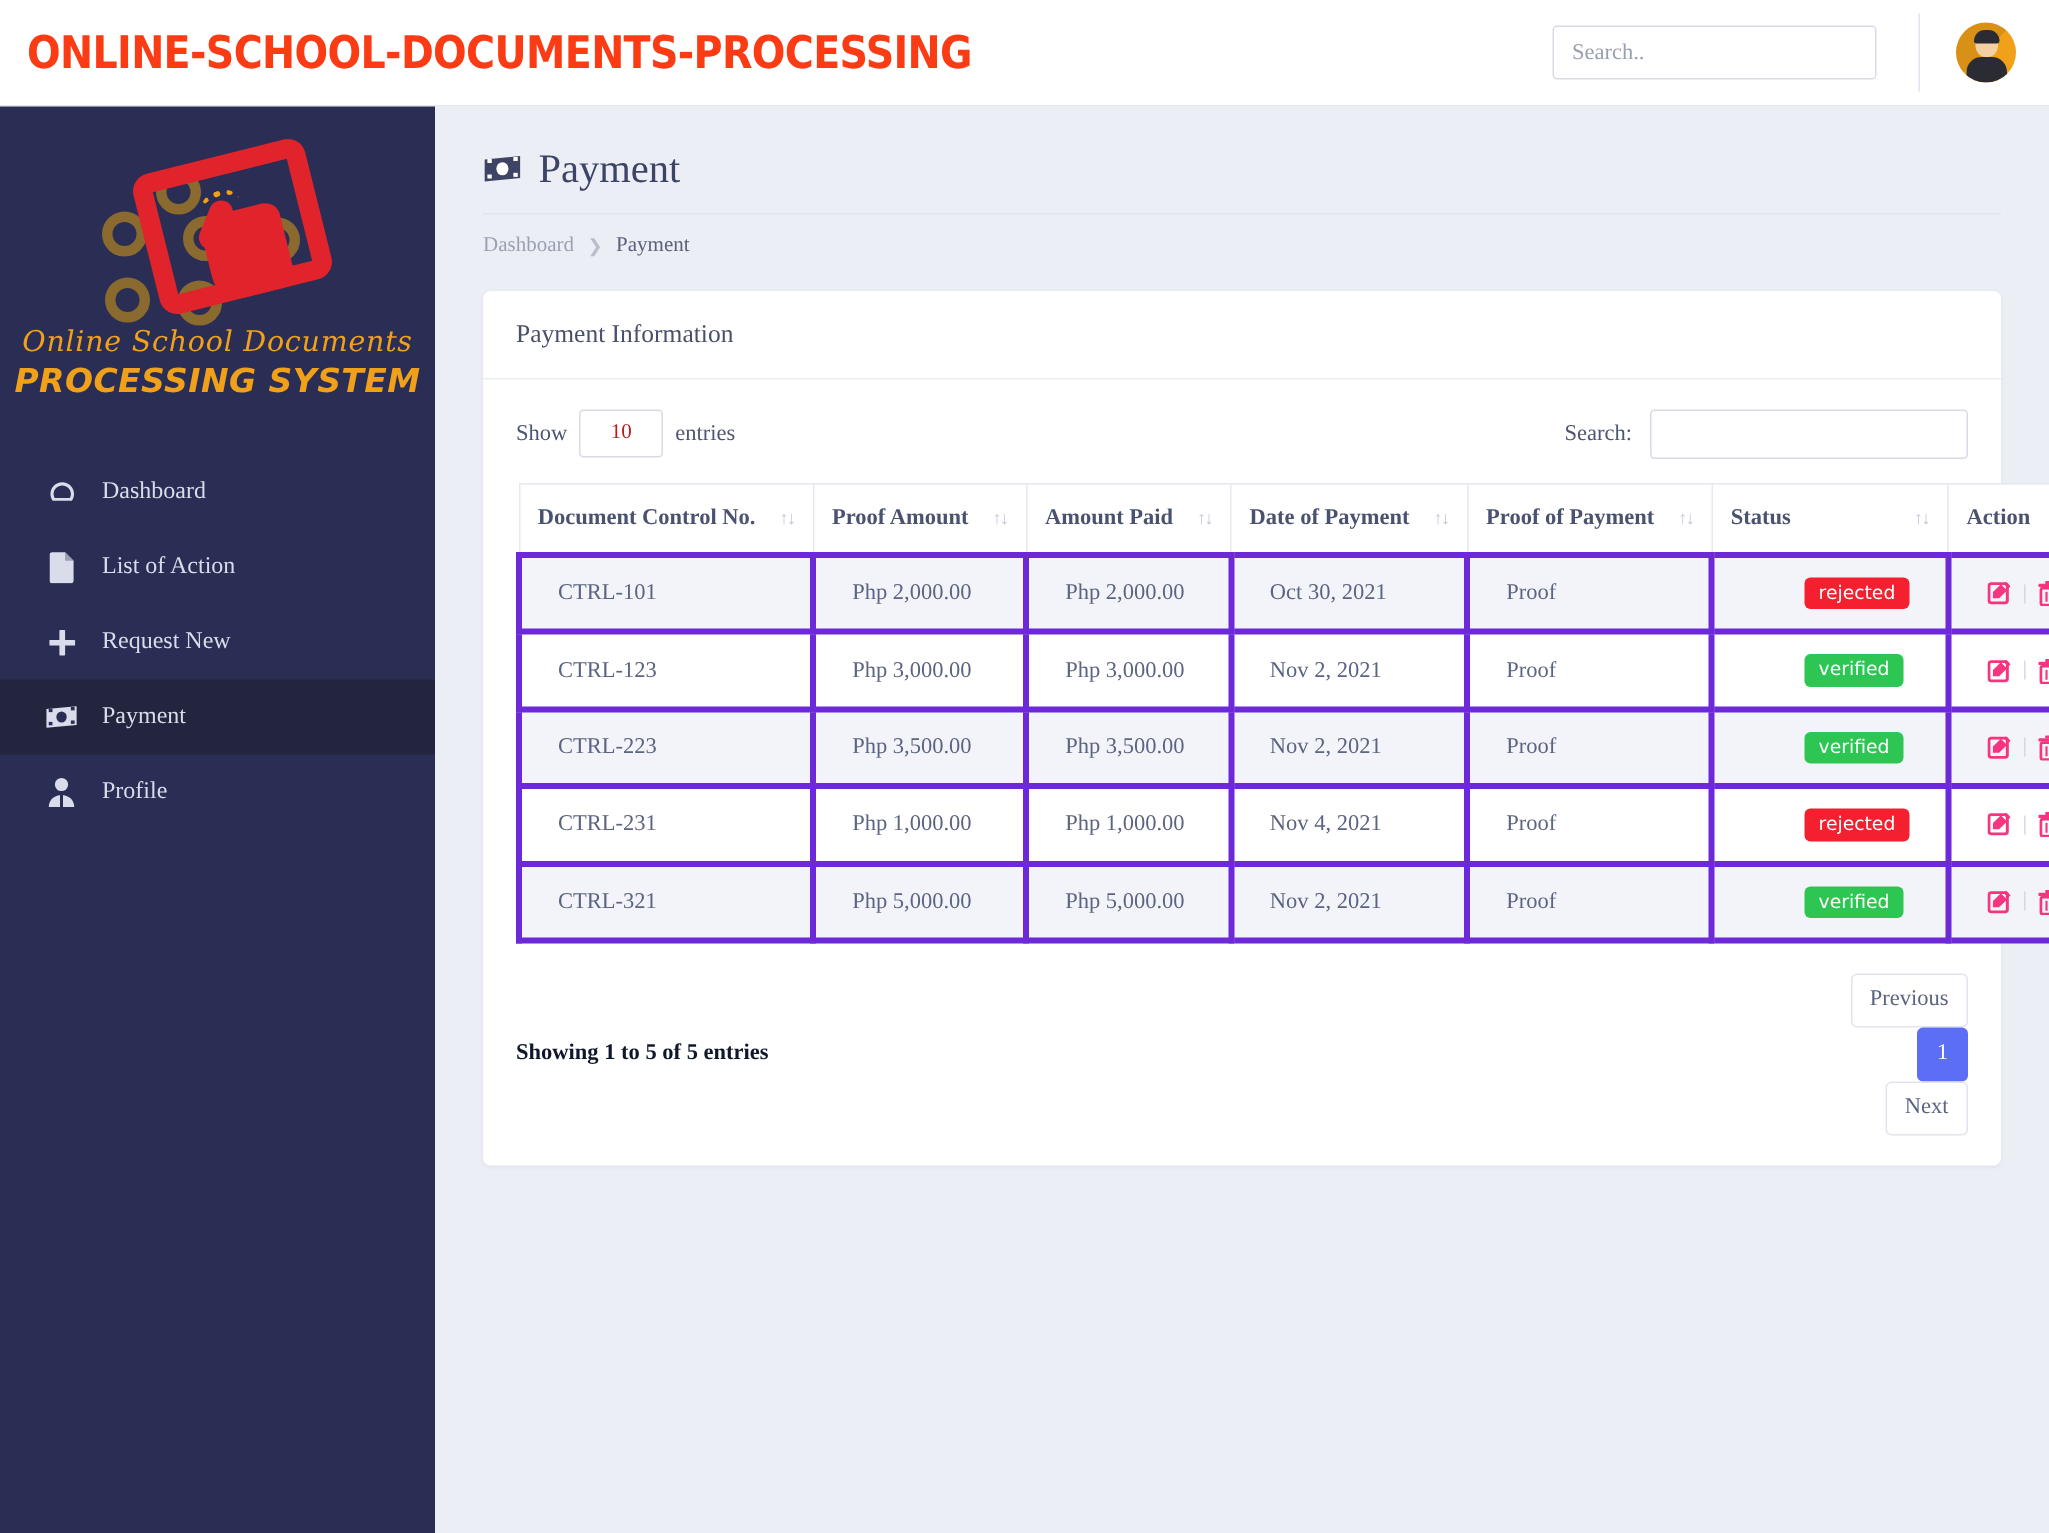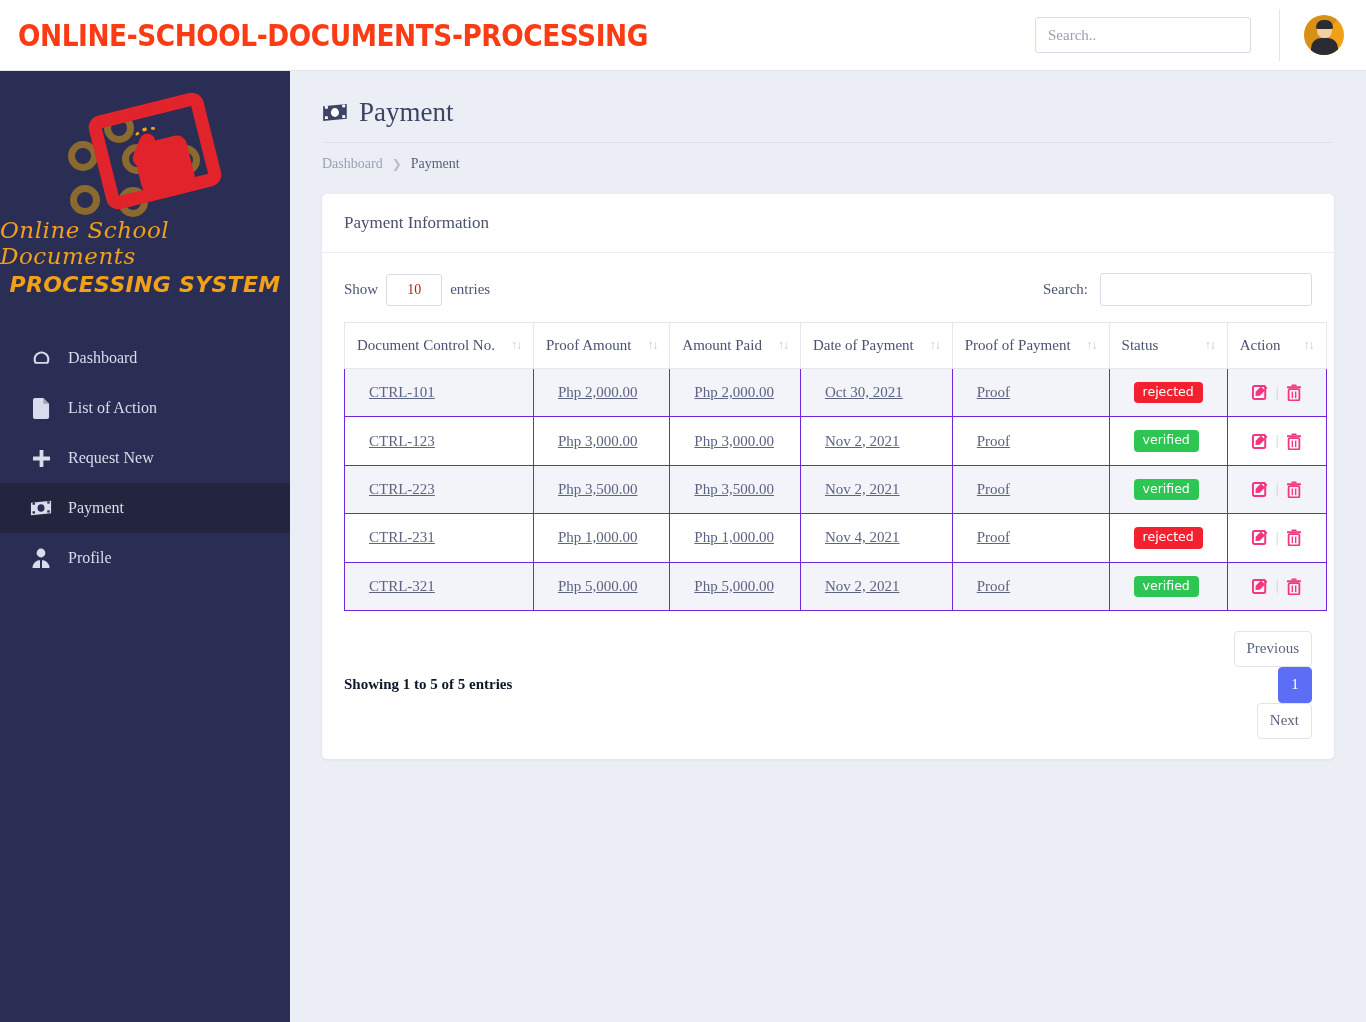--- a/index.html
+++ b/index.html
@@ -125,21 +125,21 @@
   #logo-mark .spark {
     position: absolute; left: 72px; top: 30px;
     width: 26px; height: 18px;
     border-top: 4px dotted #f0a019;
     border-radius: 50%;
     transform: rotate(-18deg);
   }
   #logo-text-1 {
     font-family: "DejaVu Serif", serif;
     font-style: italic;
-    font-size: 23px;
+    font-size: 19px;
     color: #f0a019;
     margin-top: 2px;
     letter-spacing: 0.5px;
   }
   #logo-text-2 {
     font-family: "DejaVu Sans", sans-serif;
     font-weight: 700; font-style: italic;
     font-size: 22px;
     color: #f0a019;
     margin-top: 3px;
@@ -198,21 +198,21 @@
     box-shadow: 0 1px 3px rgba(60,70,110,0.07);
   }
   #card-header {
     padding: 19px 22px;
     border-bottom: 1px solid #ebedf4;
     font-size: 17px; color: #49506b;
   }
   #card-body { padding: 20px 22px 20px 22px; }
 
   #table-controls {
-    display: flex; align-items: center; justify-content: space-between;
+    display: flex; align-items: flex-start; justify-content: space-between;
     margin-bottom: 16px;
   }
   .ctrl-left, .ctrl-right { display: flex; align-items: center; }
   .ctrl-left { font-size: 15px; color: #4d5570; }
   #entries-select {
     width: 56px; height: 32px;
     margin: 0 8px;
     border: 1px solid #d8dbe6; border-radius: 3px;
     text-align: center;
     font-family: "Liberation Serif", serif;
@@ -230,51 +230,51 @@
 
   table {
     width: 100%;
     border-collapse: collapse;
     border: 1px solid #e6e8f0;
   }
   thead th {
     border: 1px solid #e6e8f0;
     padding: 14px 12px;
     text-align: left;
-    font-weight: 400;
+    font-weight: 700;
     font-size: 15px;
     color: #4a5270;
     white-space: nowrap;
     background: #fff;
     cursor: pointer;
   }
   th .th-inner { display: flex; align-items: center; justify-content: space-between; }
   th .sort-ico {
     margin-left: 16px; color: #c3c8da; font-size: 12px;
     letter-spacing: -1px; flex: none;
   }
   tbody td {
-    border: 1px solid #6d28d9;
+    border: 4px solid #6d28d9;
     padding: 13px 24px;
     font-size: 15px;
     color: #5b6480;
     white-space: nowrap;
-    text-decoration: underline;
   }
   tbody tr.odd td { background: #f3f4f9; }
   tbody tr.even td { background: #ffffff; }
 
   .badge {
     display: inline-block;
     padding: 3px 9px 4px 9px;
     border-radius: 4px;
     color: #fff;
     font-family: "DejaVu Sans", sans-serif;
     font-size: 12.5px;
     line-height: 1.15;
+    margin-left: 36px;
   }
   .badge.rejected { background: #f4202f; }
   .badge.verified { background: #2dc653; }
 
   .action-cell { display: flex; align-items: center; }
   .act-ico { cursor: pointer; display: flex; }
   .act-sep { color: #c7ccdd; margin: 0 7px; font-size: 14px; }
 
   #table-footer {
     display: flex; align-items: center; justify-content: space-between;

